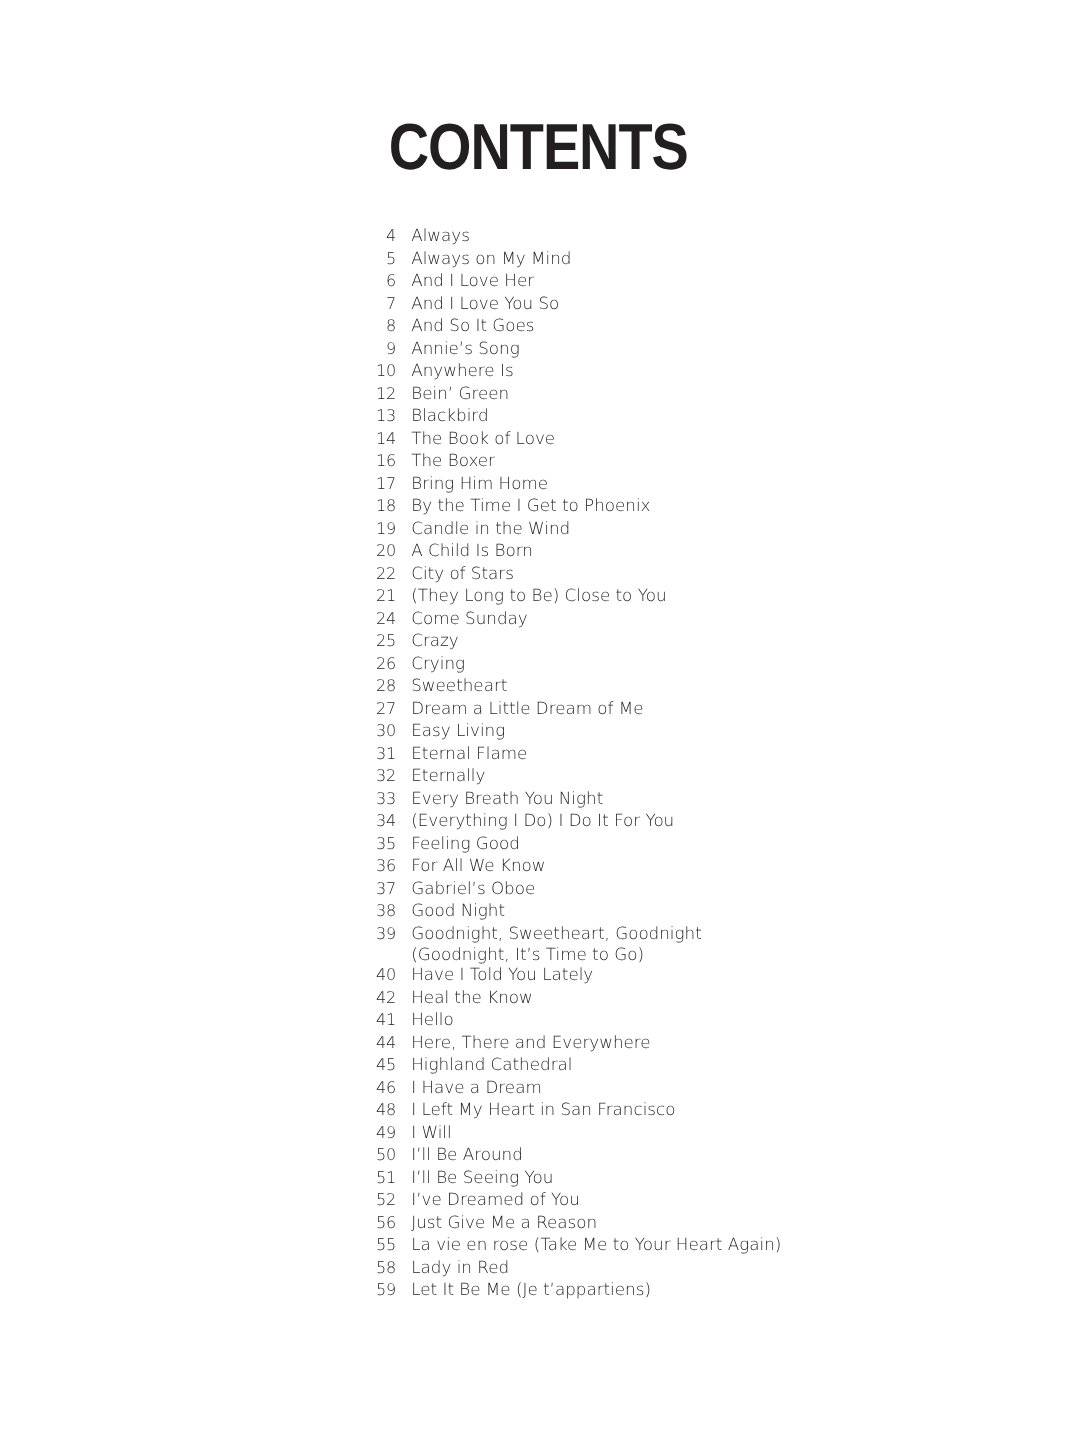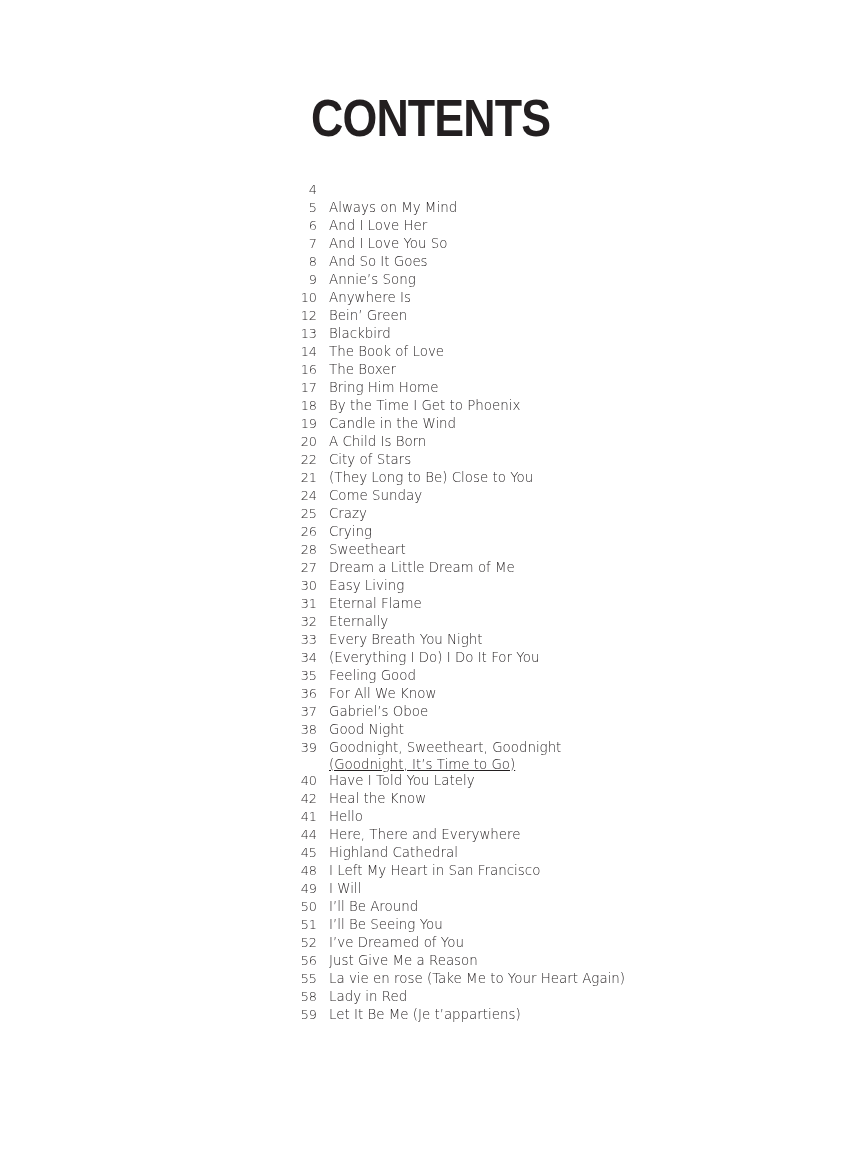--- a/index.html
+++ b/index.html
@@ -7,30 +7,31 @@
     .title {
       position: absolute; left: 0; width: 864px; top: 88px; text-align: center;
       font-family: "Liberation Sans", sans-serif; font-weight: bold; font-size: 52px;
       letter-spacing: -1px; color: #231f20; transform: scaleX(0.86); transform-origin: 422px 0;
     }
     .toc { position: absolute; left: 280px; top: 181px; width: 420px; }
     .entry { display: flex; align-items: flex-start; font-family: "DejaVu Sans", sans-serif;
       font-size: 13.4px; color: #231f20; line-height: 18px; font-weight: 300; }
     .num { width: 37px; text-align: right; padding-right: 12px; flex: 0 0 37px; font-size: 12.8px; }
     .name { flex: 1; }
-    .name .line2 { display: block; line-height: 15px; text-decoration: underline; }
+    .name .line2 { display: block; line-height: 15px; }
   </style>
 </head>
 <body>
 
 <div class="title">CONTENTS</div>
 
 <div class="toc">
   <div class="entry">
       <span class="num">4</span>
+      <span class="name">Always</span>
     </div>
   <div class="entry">
       <span class="num">5</span>
       <span class="name">Always on My Mind</span>
     </div>
   <div class="entry">
       <span class="num">6</span>
       <span class="name">And I Love Her</span>
     </div>
   <div class="entry">
@@ -161,20 +162,24 @@
       <span class="num">41</span>
       <span class="name">Hello</span>
     </div>
   <div class="entry">
       <span class="num">44</span>
       <span class="name">Here, There and Everywhere</span>
     </div>
   <div class="entry">
       <span class="num">45</span>
       <span class="name">Highland Cathedral</span>
+    </div>
+  <div class="entry">
+      <span class="num">46</span>
+      <span class="name">I Have a Dream</span>
     </div>
   <div class="entry">
       <span class="num">48</span>
       <span class="name">I Left My Heart in San Francisco</span>
     </div>
   <div class="entry">
       <span class="num">49</span>
       <span class="name">I Will</span>
     </div>
   <div class="entry">

